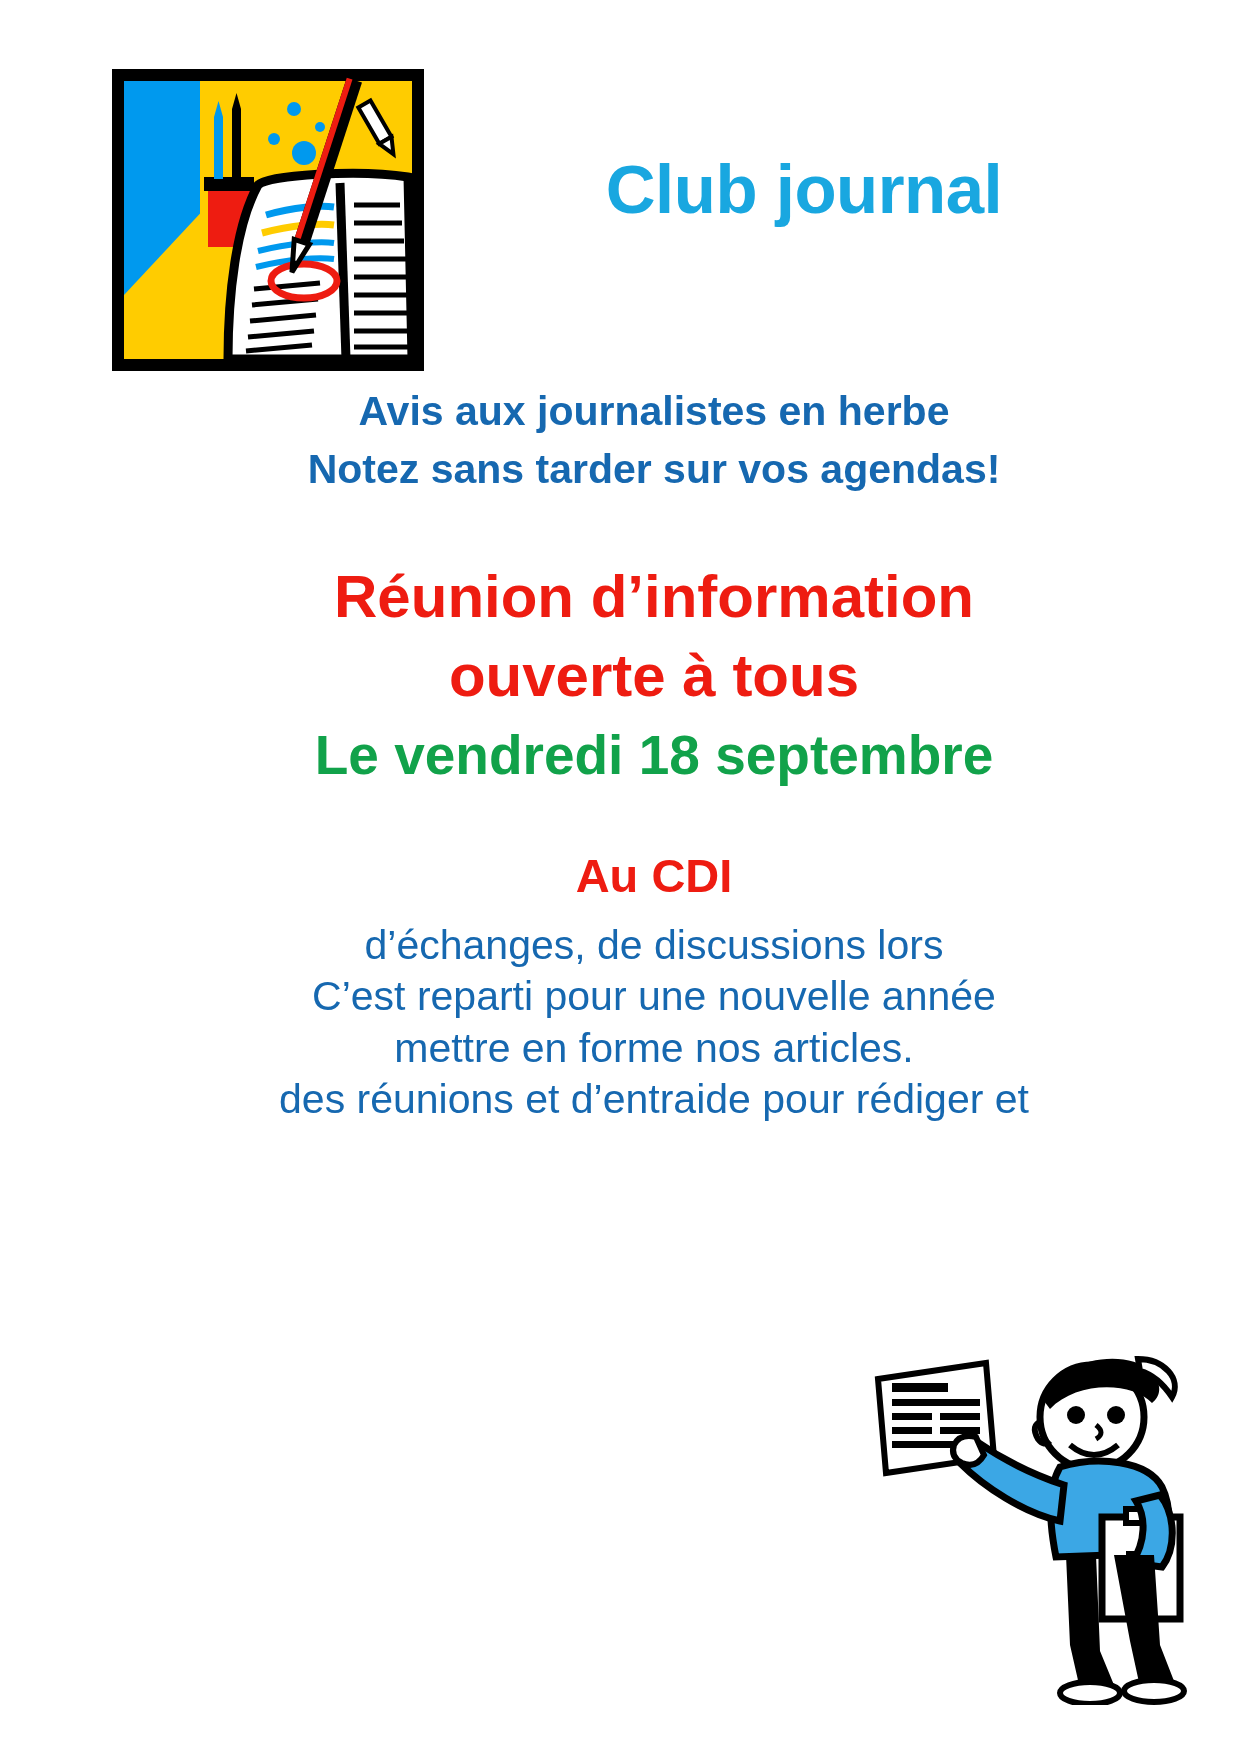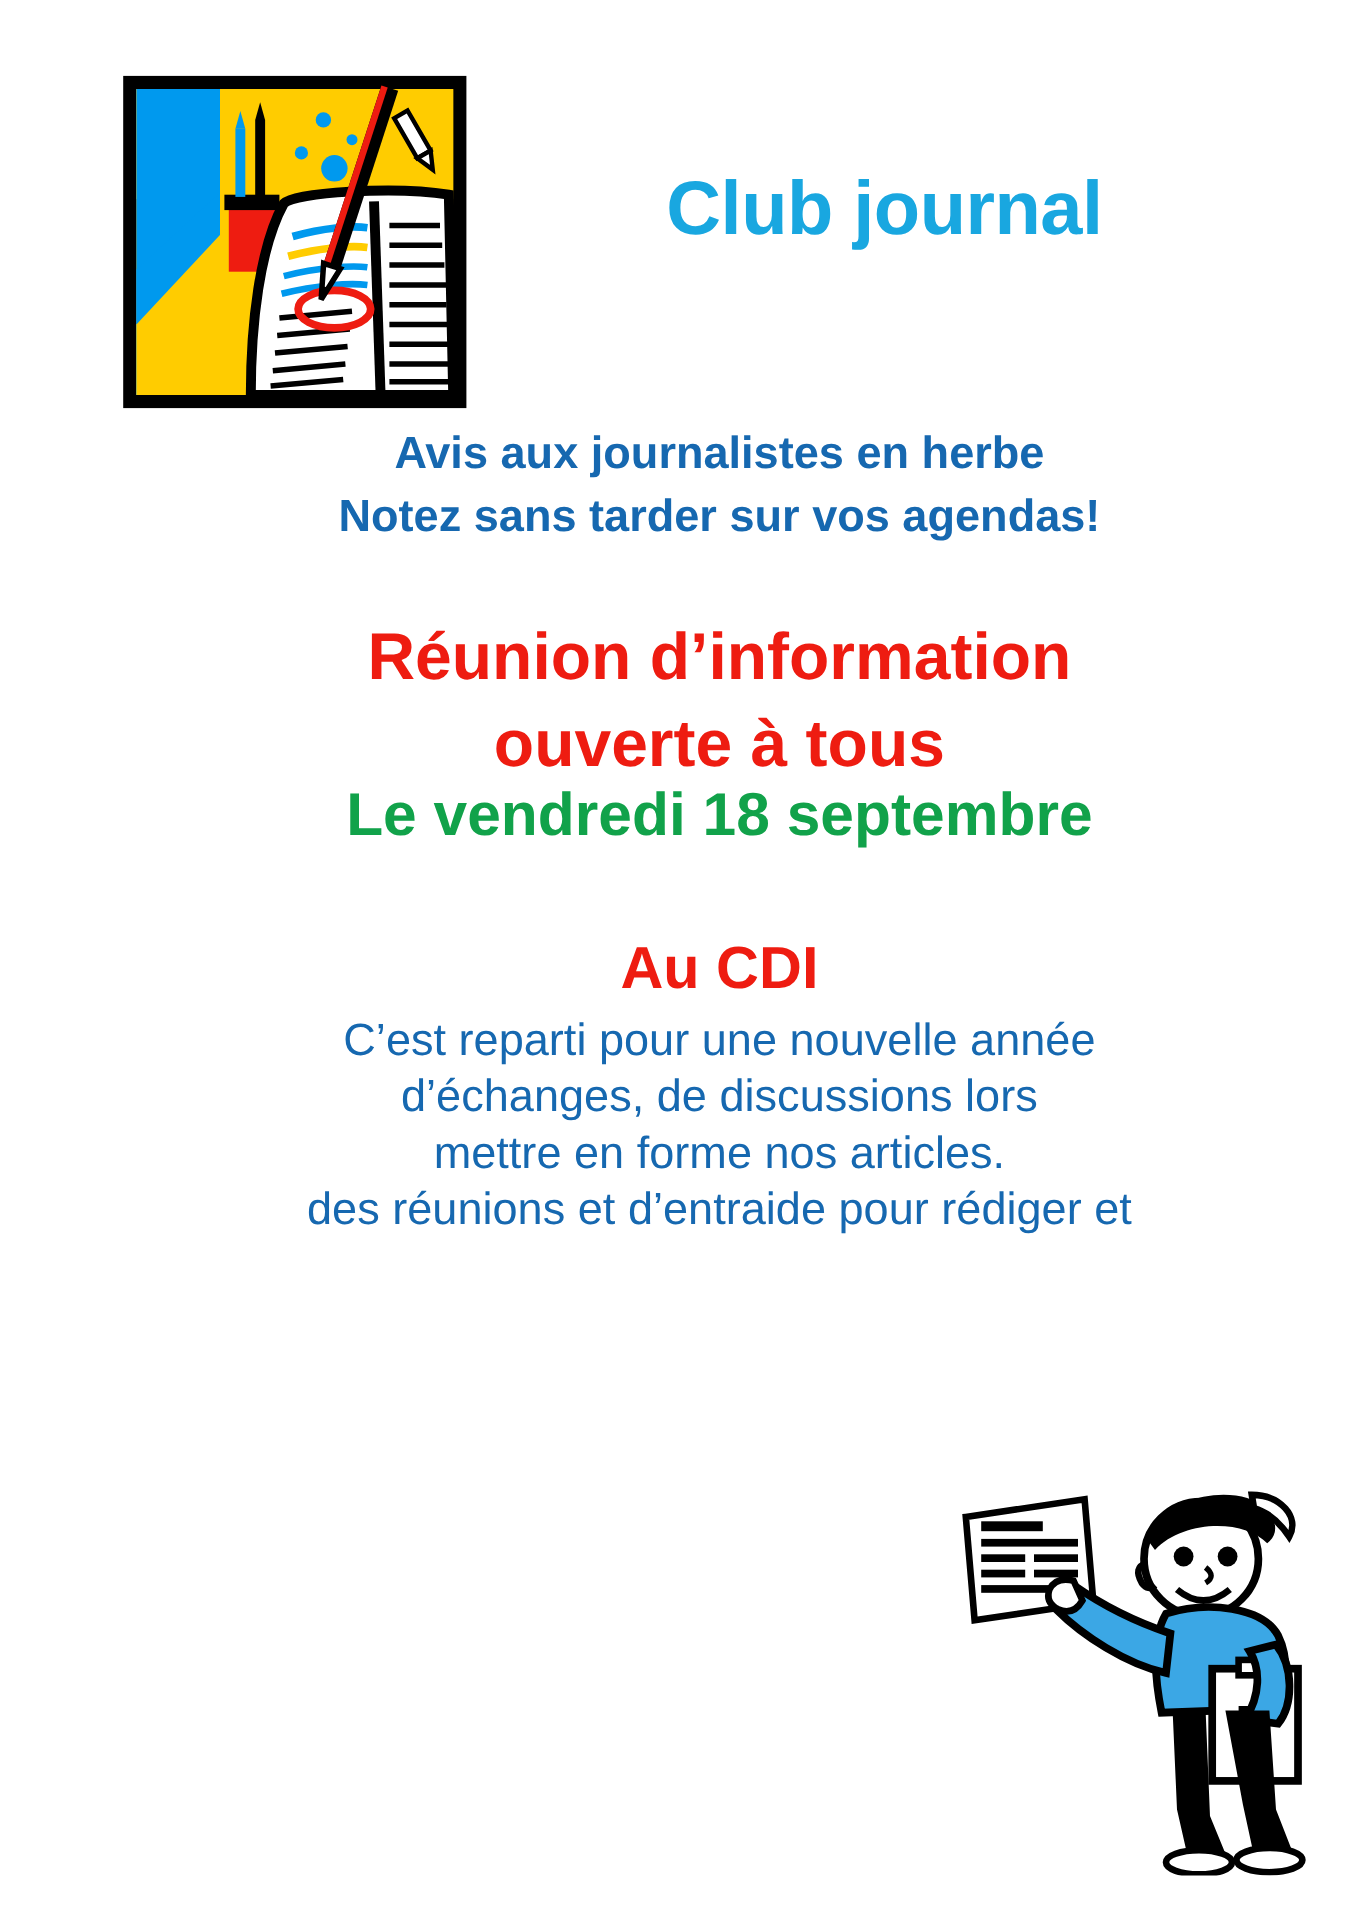--- a/index.html
+++ b/index.html
@@ -65,38 +65,38 @@
     line-height: 1.42;
   }
   .headline {
     top: 557px;
     color: #EE1C11;
     font-weight: bold;
     font-size: 60px;
     line-height: 1.32;
   }
   .date {
-    top: 707px;
+    top: 722px;
     color: #11A24A;
     font-weight: bold;
     font-size: 55px;
     line-height: 1.2;
   }
   .time {
     top: 783px;
     color: #11A24A;
     font-weight: bold;
     font-size: 36px;
     line-height: 1.2;
   }
   .place {
     top: 848px;
     color: #EE1C11;
     font-weight: bold;
-    font-size: 54px;
+    font-size: 47px;
     line-height: 1.2;
   }
   .body-text {
     top: 920px;
     color: #1668B0;
     font-size: 41px;
     line-height: 1.25;
     font-weight: normal;
   }
   .body-text div { white-space: nowrap; }
@@ -200,22 +200,22 @@
 
   <div class="block subtitle">
     <div>Avis aux journalistes en herbe</div>
     <div>Notez sans tarder sur vos agendas!</div>
   </div>
 
   <div class="block date">Le vendredi 18 septembre</div>
   <div class="block place">Au CDI</div>
 
   <div class="block body-text">
+    <div>d’échanges, de discussions lors</div>
     <div>C’est reparti pour une nouvelle année</div>
-    <div>d’échanges, de discussions lors</div>
     <div>mettre en forme nos articles.</div>
     <div>des réunions et d’entraide pour rédiger et</div>
   </div>
 
   <div class="illustration">
     <svg viewBox="0 0 350 360" width="350" height="360" xmlns="http://www.w3.org/2000/svg">
 
       <g>
         <polygon points="14,34 122,18 130,112 22,128" fill="#ffffff" stroke="#000000" stroke-width="6"></polygon>
         <g fill="#000000">

